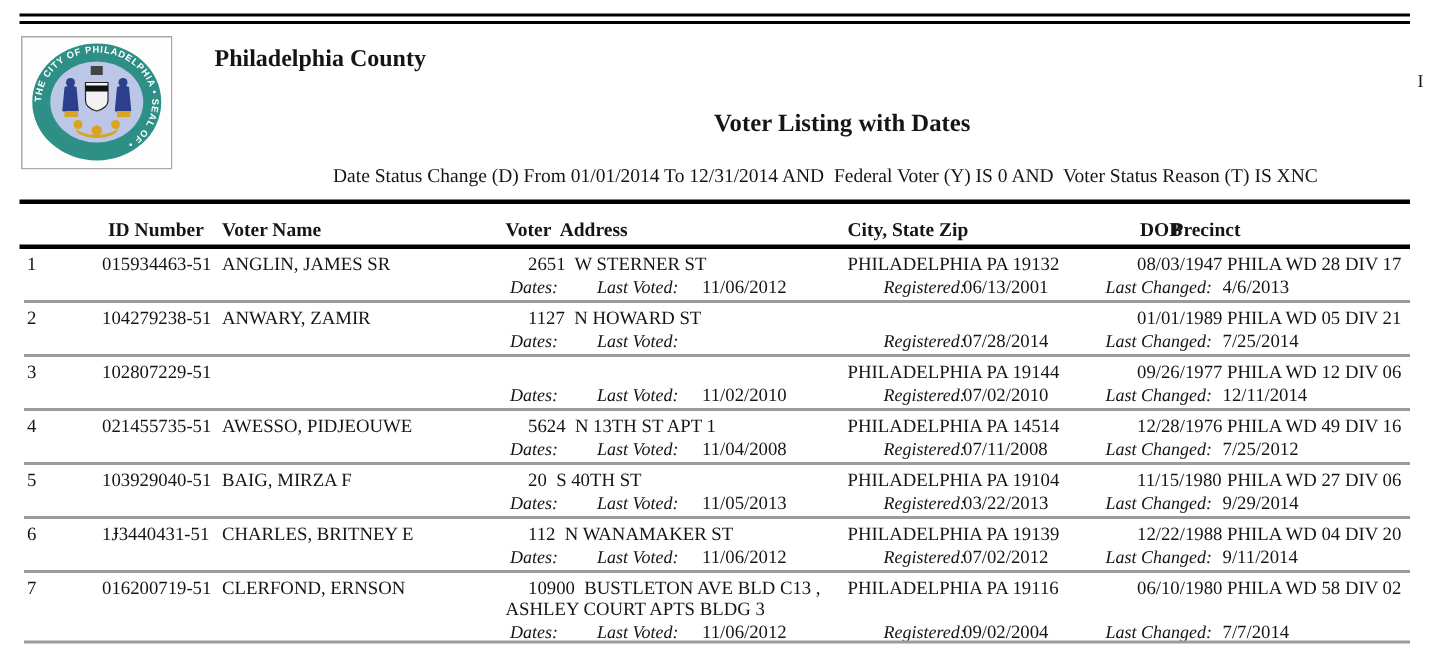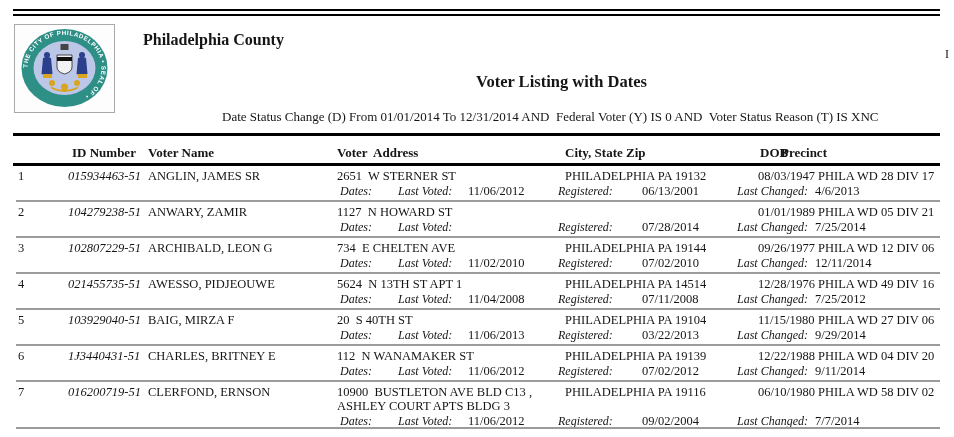--- a/index.html
+++ b/index.html
@@ -25,28 +25,28 @@
   .thead{position:absolute;left:0;top:145px;width:796px;height:16px;font-weight:bold;font-size:13px;}
   .thead span{position:absolute;white-space:pre;}
   .h-id{left:72px;} .h-name{left:148px;} .h-addr{left:337px;}
   .h-city{left:565px;} .h-dob{left:760px;} .h-prec{left:781px;}
   
   .rows{position:absolute;left:0;top:166px;width:954px;}
   .row{position:relative;height:36px;}
   .row.tall{height:47px;}
   .row::after{content:"";position:absolute;left:16px;right:14px;bottom:0;height:2px;background:#9b9b9b;}
   .cell{position:absolute;top:3px;white-space:pre;font-size:12.5px;}
-  .c-num{left:18px;} .c-id{left:68px;font-style:italic;} .c-name{left:148px;} .c-addr{left:337px;}
+  .c-num{left:18px;} .c-id{left:68px;} .c-name{left:148px;} .c-addr{left:352px;}
   .c-city{left:565px;} .c-dob{left:758px;} .c-prec{left:818px;}
   .addr2{top:17px;left:337px;}
   .l2{top:18px;}
   .tall .l2{top:32px;}
   .lbl{font-style:italic;font-size:12px;}
   .d-dates{left:340px;} .d-lv{left:398px;} .d-lvv{left:468px;}
-  .d-reg{left:558px;text-align:center;} .d-regv{left:642px;}
+  .d-reg{left:589px;text-align:center;} .d-regv{left:642px;}
   .d-lc{left:737px;} .d-lcv{left:815px;}
 </style>
 </head>
 <body>
 
 <div class="page">
 
   <div class="double-rule"></div>
 
   <svg class="seal" viewBox="0 0 101 89" xmlns="http://www.w3.org/2000/svg">
@@ -133,22 +133,20 @@
       <span class="cell l2 d-lvv"></span>
       <span class="cell l2 lbl d-reg">Registered:</span>
       <span class="cell l2 d-regv">07/28/2014</span>
       <span class="cell l2 lbl d-lc">Last Changed:</span>
       <span class="cell l2 d-lcv">7/25/2014</span>
     </div>
 
     <div class="row">
       <span class="cell c-num">3</span>
       <span class="cell c-id">102807229-51</span>
-      <span class="cell c-name">ARCHIBALD, LEON G</span>
-      <span class="cell c-addr">734  E CHELTEN AVE</span>
       <span class="cell addr2"></span>
       <span class="cell c-city">PHILADELPHIA PA 19144</span>
       <span class="cell c-dob">09/26/1977</span>
       <span class="cell c-prec">PHILA WD 12 DIV 06</span>
       <span class="cell l2 lbl d-dates">Dates:</span>
       <span class="cell l2 lbl d-lv">Last Voted:</span>
       <span class="cell l2 d-lvv">11/02/2010</span>
       <span class="cell l2 lbl d-reg">Registered:</span>
       <span class="cell l2 d-regv">07/02/2010</span>
       <span class="cell l2 lbl d-lc">Last Changed:</span>
@@ -177,21 +175,21 @@
       <span class="cell c-num">5</span>
       <span class="cell c-id">103929040-51</span>
       <span class="cell c-name">BAIG, MIRZA F</span>
       <span class="cell c-addr">20  S 40TH ST</span>
       <span class="cell addr2"></span>
       <span class="cell c-city">PHILADELPHIA PA 19104</span>
       <span class="cell c-dob">11/15/1980</span>
       <span class="cell c-prec">PHILA WD 27 DIV 06</span>
       <span class="cell l2 lbl d-dates">Dates:</span>
       <span class="cell l2 lbl d-lv">Last Voted:</span>
-      <span class="cell l2 d-lvv">11/06/2013</span>
+      <span class="cell l2 d-lvv">11/05/2013</span>
       <span class="cell l2 lbl d-reg">Registered:</span>
       <span class="cell l2 d-regv">03/22/2013</span>
       <span class="cell l2 lbl d-lc">Last Changed:</span>
       <span class="cell l2 d-lcv">9/29/2014</span>
     </div>
 
     <div class="row">
       <span class="cell c-num">6</span>
       <span class="cell c-id">1Ɉ3440431-51</span>
       <span class="cell c-name">CHARLES, BRITNEY E</span>

